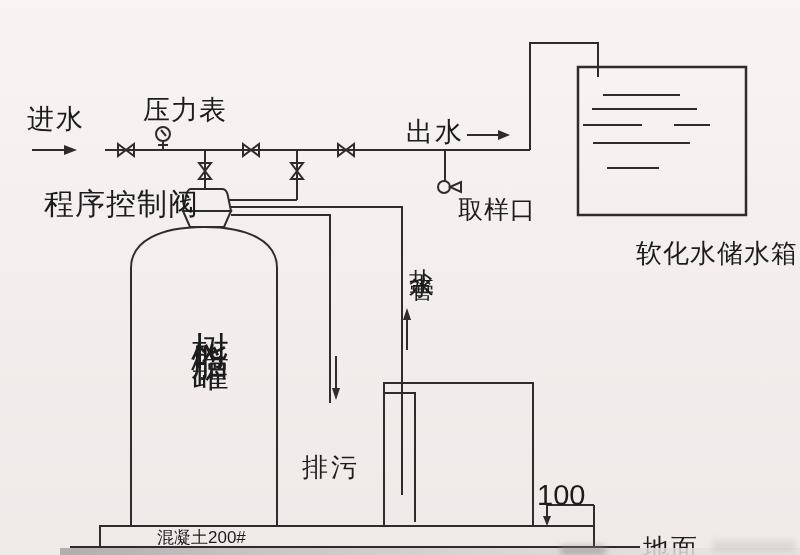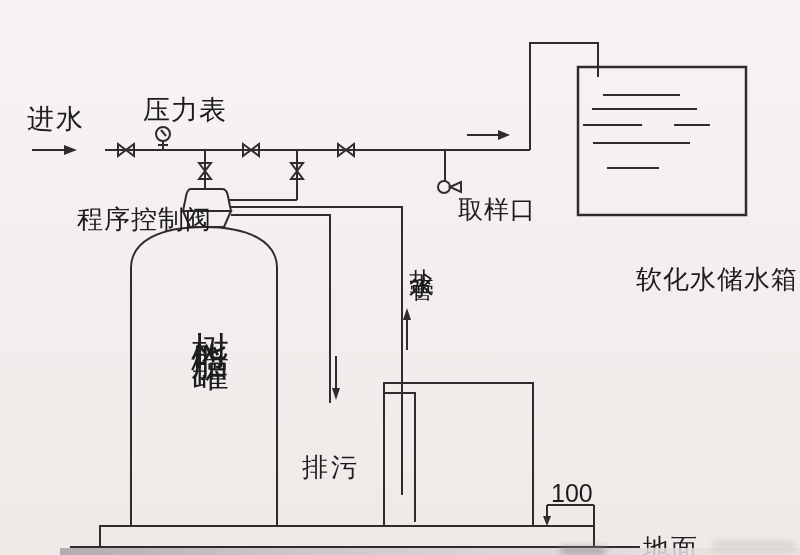--- a/index.html
+++ b/index.html
@@ -112,36 +112,38 @@
         <line x1="547" y1="505" x2="547" y2="517"></line>
         <polygon points="543,516 551,516 547,526" fill="#2e2c2d" stroke="none"></polygon>
       </g>
     </g>
   </svg>
 
   <div class="lbl" style="left:27px;top:101px;font-size:27px;letter-spacing:2px;">进水</div>
 
   <div class="lbl" style="left:143px;top:92px;font-size:27px;letter-spacing:1px;">压力表</div>
 
-  <div class="lbl" style="left:44px;top:202px;font-size:26px;letter-spacing:1px;margin-left:33px;">程序控制阀</div>
+  <div class="lbl" style="left:44px;top:184px;font-size:30px;letter-spacing:1px;">程序控制阀</div>
 
   <div class="lbl vtext" style="left:184px;top:301px;font-size:38px;letter-spacing:12px;">树脂罐</div>
 
   <div class="lbl" style="left:302px;top:406px;font-size:26px;letter-spacing:3px;margin-top:44px;">排污</div>
 
   <div class="lbl vtext" style="left:406px;top:248px;font-size:25px;letter-spacing:5px;">盐水管</div>
 
 
+  <div class="lbl" style="left:406px;top:114px;font-size:27px;letter-spacing:2px;">出水</div>
 
   <div class="lbl" style="left:458px;top:193px;font-size:25px;letter-spacing:1px;">取样口</div>
 
-  <div class="lbl" style="left:636px;top:236px;font-size:26px;letter-spacing:1px;margin-top:26px;">软化水储水箱</div>
+  <div class="lbl" style="left:636px;top:236px;font-size:26px;letter-spacing:1px;">软化水储水箱</div>
 
+  <div class="lbl" style="left:157px;top:526px;font-size:17px;">混凝土200#</div>
 
-  <div class="lbl" style="left:551px;top:479px;font-size:25px;">100</div>
+  <div class="lbl" style="left:537px;top:479px;font-size:29px;">100</div>
 
   <div class="lbl" style="left:643px;top:531px;font-size:26px;letter-spacing:2px;">地面</div>
 
   <div class="ground-strip"></div>
   <div class="smudge" style="left:560px;top:546px;width:46px;height:9px;opacity:.55;"></div>
   <div class="smudge" style="left:712px;top:540px;width:84px;height:12px;opacity:.18;"></div>
 
 </div>
 
 </body></html>

